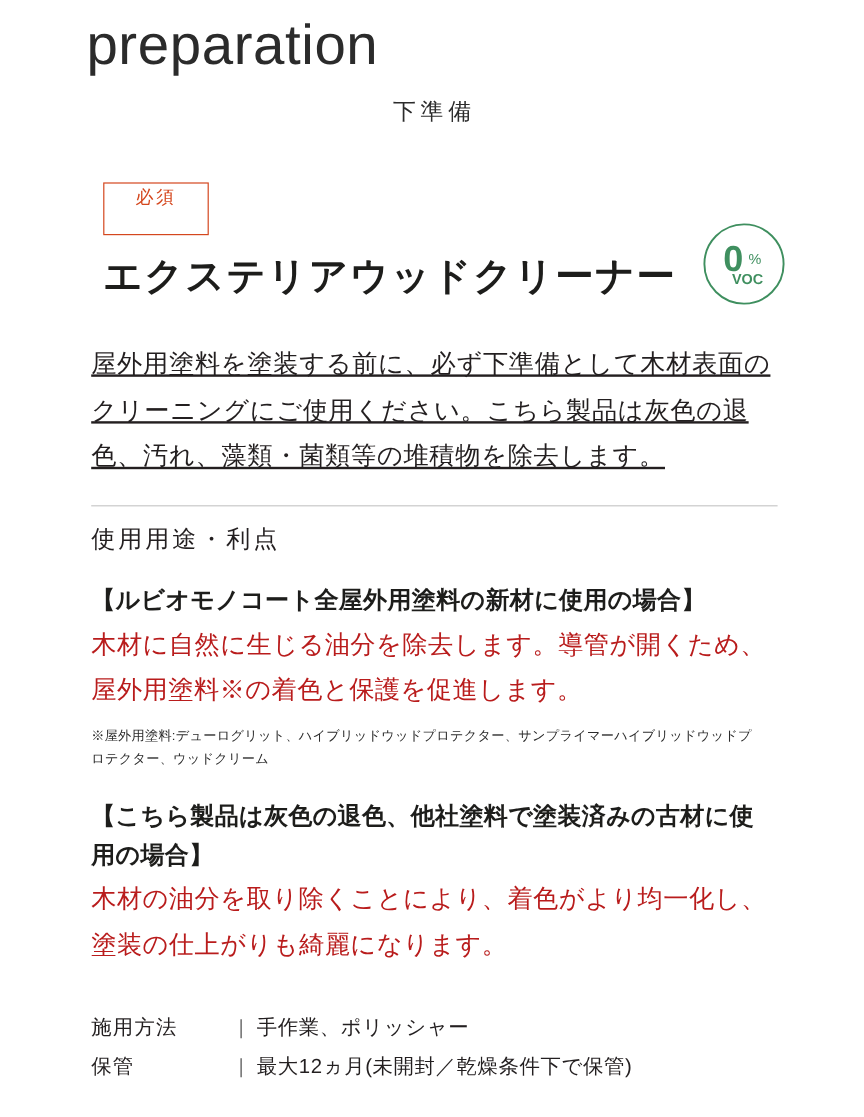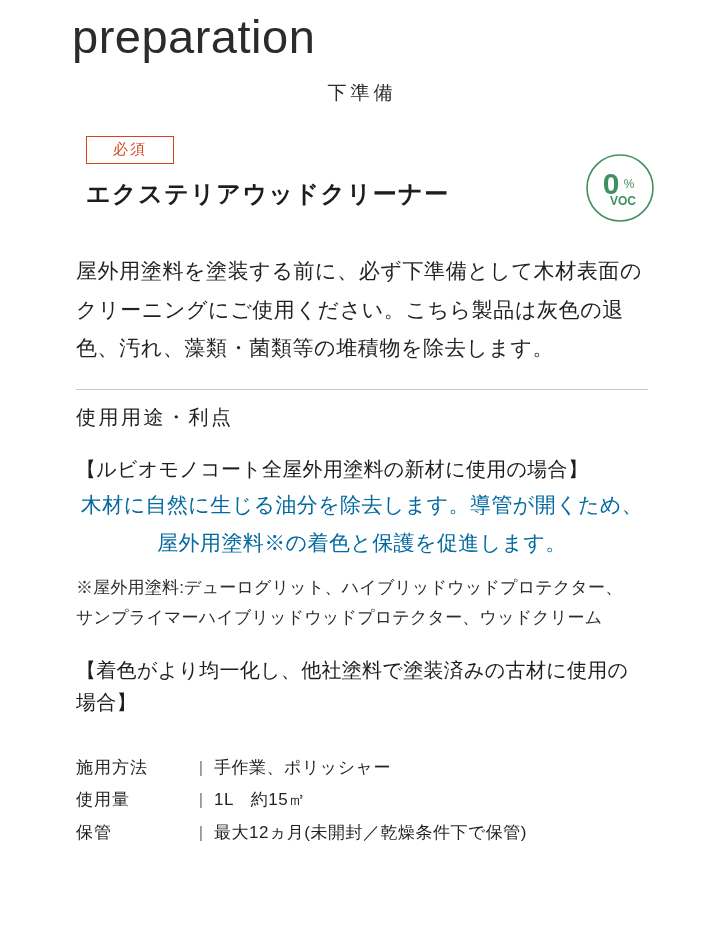--- a/index.html
+++ b/index.html
@@ -48,35 +48,36 @@
     margin-top: 30px;
     padding-left: 14px;
   }
   .badge {
     display: inline-block;
     border: 1.5px solid #d4471e;
     color: #d4471e;
     font-family: "Liberation Sans", sans-serif;
     font-size: 15px;
     letter-spacing: 2px;
-    padding: 3px 26px 4px 26px;
+    padding: 3px 26px 20px 26px;
     line-height: 1.25;
+    margin-top: 16px;
   }
 
   
   .product-row {
     position: relative;
     margin-top: 14px;
     padding-left: 14px;
     min-height: 52px;
   }
   .product-name {
     font-family: "Liberation Sans", sans-serif;
     font-weight: bold;
-    font-size: 24px;
+    font-size: 32px;
     letter-spacing: 1.5px;
     color: #1d1d1b;
     line-height: 1.3;
   }
   .voc-seal {
     position: absolute;
     right: -8px;
     top: -26px;
     width: 72px;
     height: 72px;
@@ -85,20 +86,21 @@
 
   
   .lead {
     margin-top: 22px;
     padding-left: 4px;
     font-size: 21px;
     line-height: 1.85;
     letter-spacing: 0.6px;
     color: #231f20;
     max-width: 600px;
+    text-decoration: underline;
   }
 
   
   .section {
     padding-left: 4px;
   }
   .rule {
     border: 0;
     border-top: 1px solid #c9c9c9;
     margin: 0 0 14px 0;
@@ -109,37 +111,36 @@
     color: #231f20;
   }
 
   
   .block {
     margin-top: 22px;
     padding-left: 4px;
     max-width: 610px;
   }
   .block-head {
-    font-weight: normal;
+    font-weight: bold;
     font-size: 20px;
     letter-spacing: 0.3px;
     line-height: 1.6;
     color: #1d1d1b;
   }
   .block-body {
     font-size: 21px;
     line-height: 1.8;
     letter-spacing: 0.4px;
-    color: #0369a1;
+    color: #b91c1c;
     margin-top: 2px;
-    text-align: center;
   }
   .note {
     font-family: "Liberation Sans", sans-serif;
-    font-size: 17px;
+    font-size: 11px;
     line-height: 1.75;
     letter-spacing: 0.2px;
     color: #2b2b2b;
     margin-top: 10px;
     max-width: 560px;
   }
 
   
   .specs {
     margin-top: 34px;
@@ -201,36 +202,32 @@
     <div class="section-title">使用用途・利点</div>
   </div>
 
   <div class="block">
     <div class="block-head">【ルビオモノコート全屋外用塗料の新材に使用の場合】</div>
     <div class="block-body">木材に自然に生じる油分を除去します。導管が開くため、屋外用塗料※の着色と保護を促進します。</div>
     <div class="note">※屋外用塗料:デューログリット、ハイブリッドウッドプロテクター、サンプライマーハイブリッドウッドプロテクター、ウッドクリーム</div>
   </div>
 
   <div class="block">
-    <div class="block-head">【着色がより均一化し、他社塗料で塗装済みの古材に使用の場合】</div>
+    <div class="block-head">【こちら製品は灰色の退色、他社塗料で塗装済みの古材に使用の場合】</div>
+    <div class="block-body">木材の油分を取り除くことにより、着色がより均一化し、塗装の仕上がりも綺麗になります。</div>
   </div>
 
   <table class="specs">
     <tbody>
       <tr>
         <td class="label">施用方法</td>
         <td class="sep">|</td>
         <td class="value">手作業、ポリッシャー</td>
       </tr>
       <tr>
-        <td class="label">使用量</td>
-        <td class="sep">|</td>
-        <td class="value">1L　約15㎡</td>
-      </tr>
-      <tr>
         <td class="label">保管</td>
         <td class="sep">|</td>
         <td class="value">最大12ヵ月(未開封／乾燥条件下で保管)</td>
       </tr>
     </tbody>
   </table>
 
 </div>
 
 </body></html>

